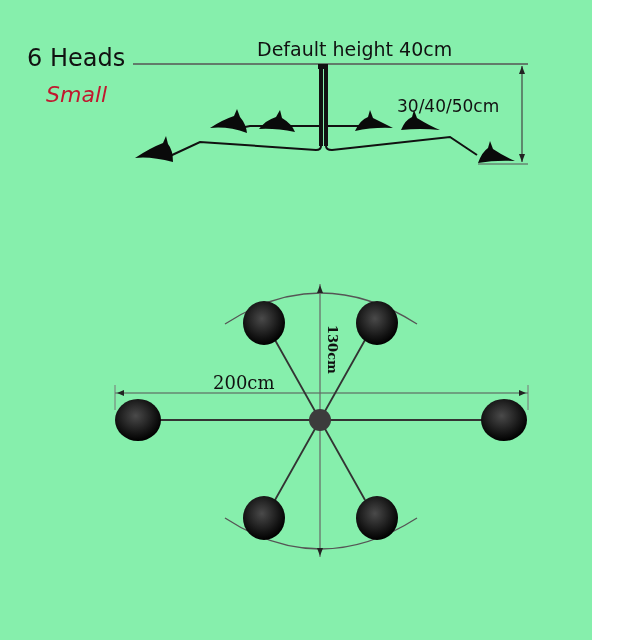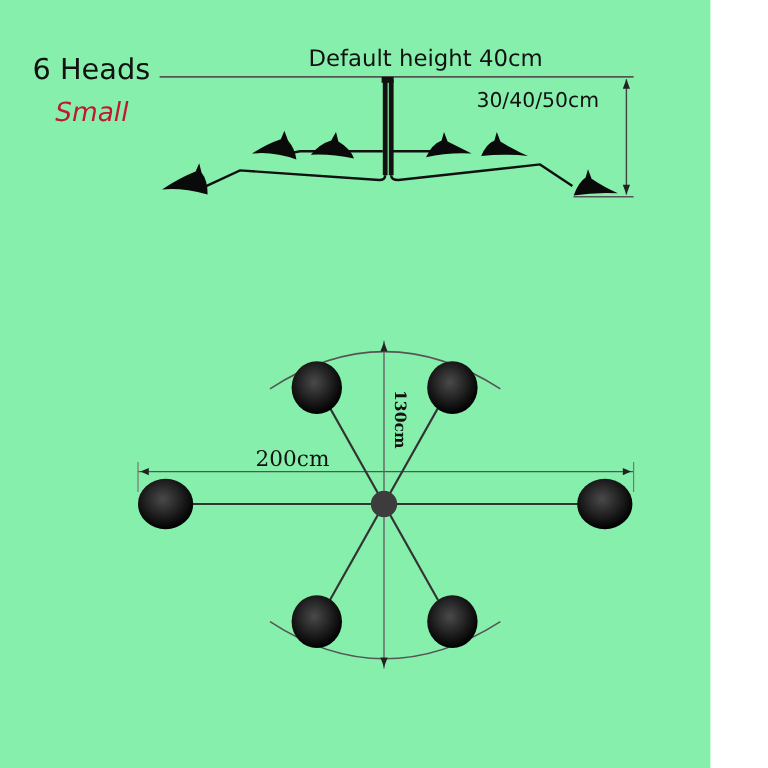--- a/index.html
+++ b/index.html
@@ -1,21 +1,21 @@
 <!DOCTYPE html>
 <html><head>
   <meta charset="utf-8">
   <style>
     html, body { margin: 0; padding: 0; background: #ffffff; }
     #root { position: relative; width: 592px; height: 640px; background: #86efac; overflow: hidden; }
     .label { position: absolute; white-space: nowrap; font-family: "DejaVu Sans", sans-serif; color: #111; }
     .heads { left: 27px; top: 44px; font-size: 24px; }
     .size { left: 46px; top: 82px; font-size: 22px; }
     .default-h { left: 233px; top: 38px; font-size: 19px; margin-left: 24px; }
-    .drop { left: 397px; top: 74px; font-size: 17px; }
+    .drop { left: 397px; top: 96px; font-size: 17px; }
     .w200 { left: 213px; top: 372px; font-size: 18px; font-family: "DejaVu Serif", serif; font-weight: normal; }
     .h130 { left: 325px; top: 325px; font-size: 13px; font-family: "DejaVu Serif", serif; font-weight: bold; writing-mode: vertical-rl; }
     svg { position: absolute; left: 0; top: 0; }
   </style>
 </head>
 <body>
 
 <div id="root">
 
   <svg width="640" height="640" viewBox="0 0 640 640">

